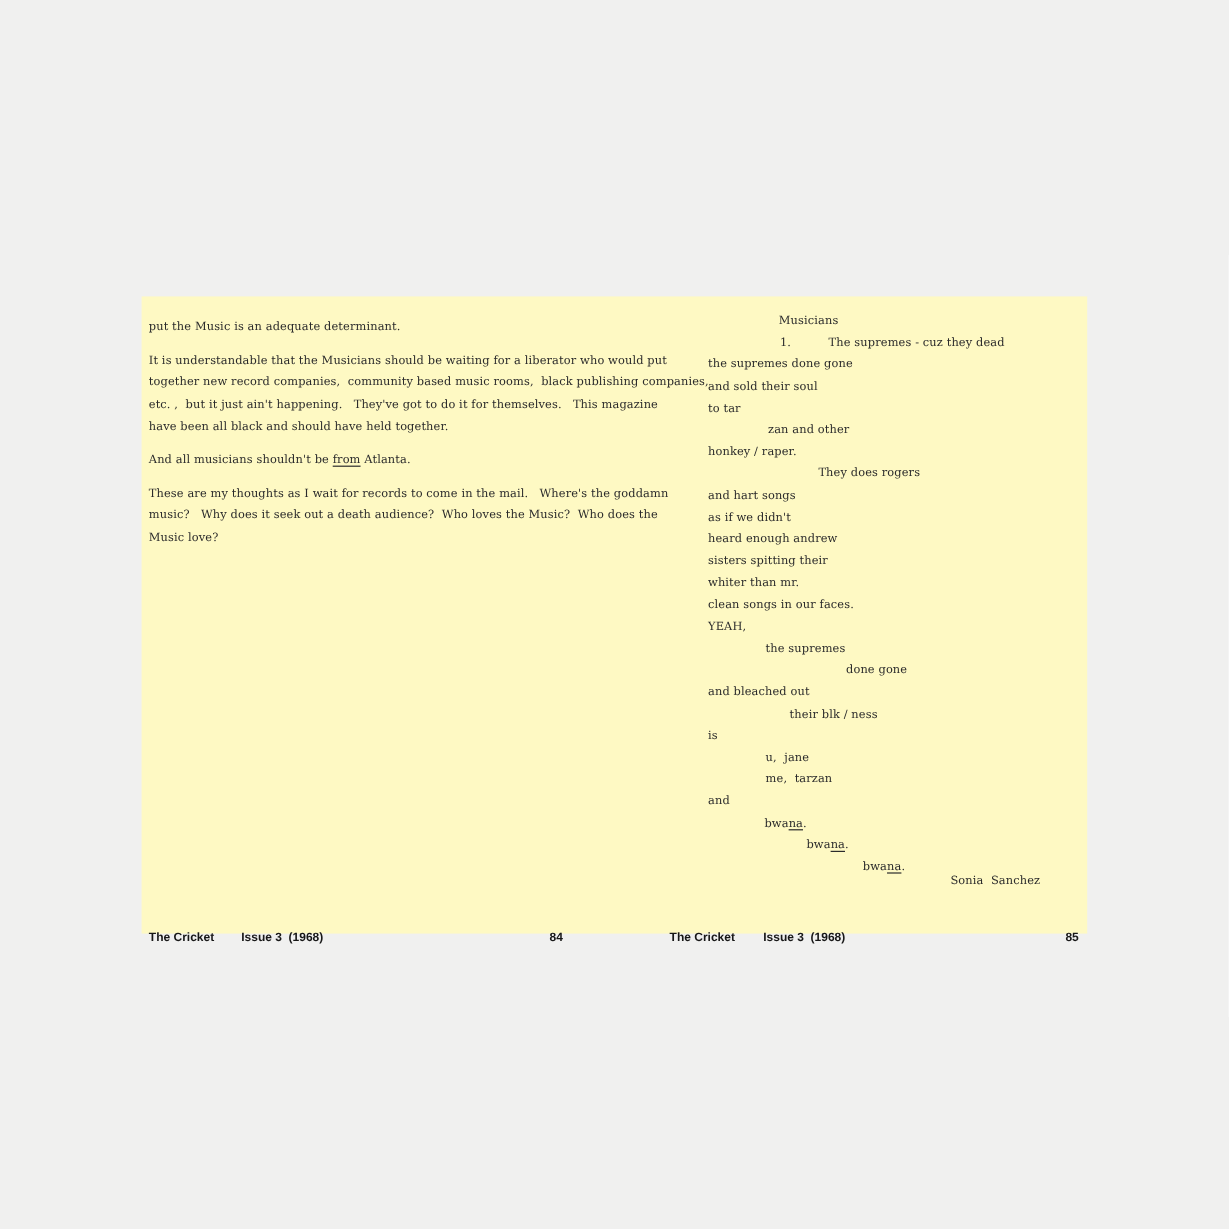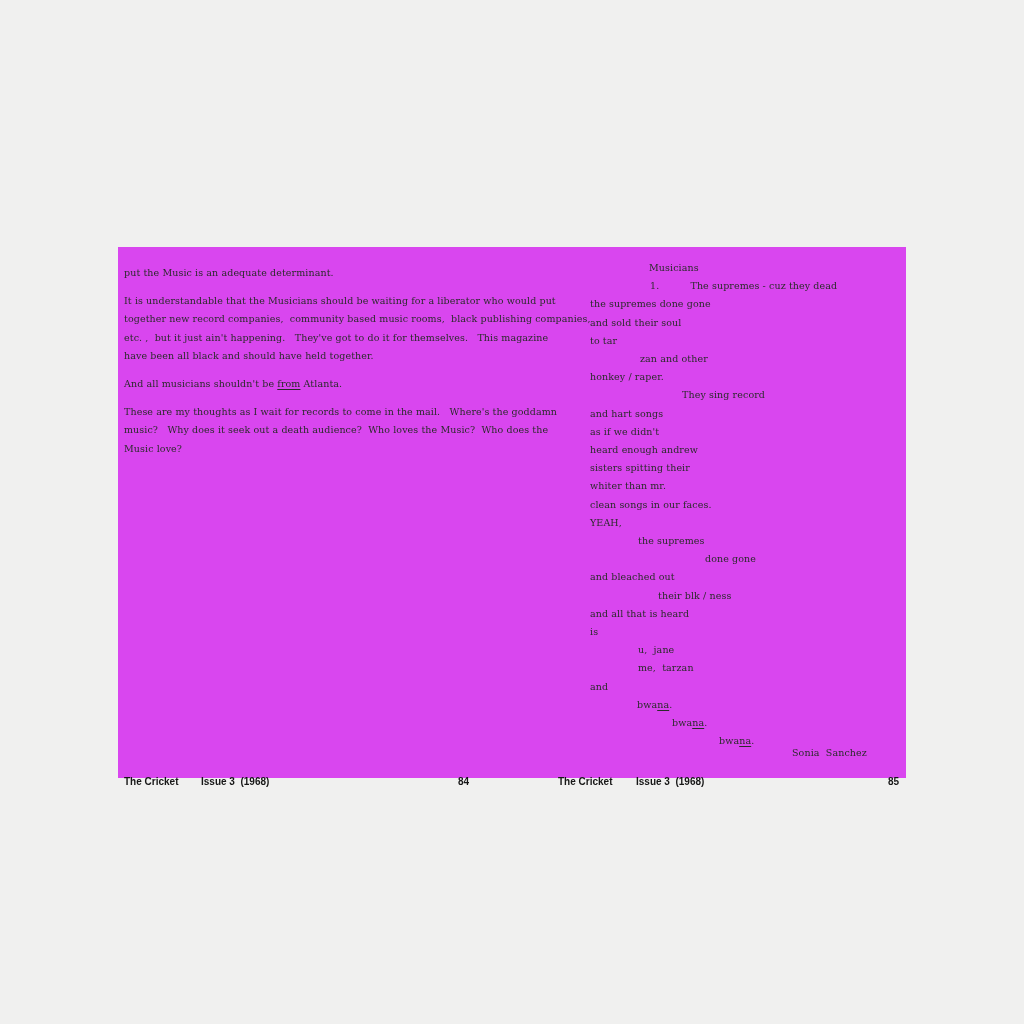--- a/index.html
+++ b/index.html
@@ -10,21 +10,21 @@
   }
   .canvas {
     position: relative;
     width: 1024px; height: 1024px;
     background: #f0f0ef;
   }
   .spread {
     position: absolute;
     left: 118px; top: 247px;
     width: 788px; height: 531px;
-    background: #d946ef;
+    background: #fef9c3;
   }
   .body-text {
     position: absolute;
     left: 6px; top: 17px;
     width: 460px;
     color: #2b2b2b;
     font-size: 9.5px;
     letter-spacing: 0.1px;
   }
   .paragraph { margin-bottom: 10px; }
@@ -87,33 +87,32 @@
       </div>
 
     <div class="poem" id="poem-lines">
         <div class="tline" style="padding-left: 59px;"><span>Musicians</span></div>
         <div class="tline" style="padding-left: 60px;"><span>1.          The supremes - cuz they dead</span></div>
         <div class="tline"><span>the supremes done gone</span></div>
         <div class="tline"><span>and sold their soul</span></div>
         <div class="tline"><span>to tar</span></div>
         <div class="tline" style="padding-left: 50px;"><span>zan and other</span></div>
         <div class="tline"><span>honkey / raper.</span></div>
-        <div class="tline" style="padding-left: 92px;"><span>They sing record</span></div>
+        <div class="tline" style="padding-left: 92px;"><span>They does rogers</span></div>
         <div class="tline"><span>and hart songs</span></div>
         <div class="tline"><span>as if we didn't</span></div>
         <div class="tline"><span>heard enough andrew</span></div>
         <div class="tline"><span>sisters spitting their</span></div>
         <div class="tline"><span>whiter than mr.</span></div>
         <div class="tline"><span>clean songs in our faces.</span></div>
         <div class="tline"><span>YEAH,</span></div>
         <div class="tline" style="padding-left: 48px;"><span>the supremes</span></div>
         <div class="tline" style="padding-left: 115px;"><span>done gone</span></div>
         <div class="tline"><span>and bleached out</span></div>
         <div class="tline" style="padding-left: 68px;"><span>their blk / ness</span></div>
-        <div class="tline"><span>and all that is heard</span></div>
         <div class="tline"><span>is</span></div>
         <div class="tline" style="padding-left: 48px;"><span>u,  jane</span></div>
         <div class="tline" style="padding-left: 48px;"><span>me,  tarzan</span></div>
         <div class="tline"><span>and</span></div>
         <div class="tline" style="padding-left: 47px;"><span>bwa</span><span class="u">na</span><span>.</span></div>
         <div class="tline" style="padding-left: 82px;"><span>bwa</span><span class="u">na</span><span>.</span></div>
         <div class="tline" style="padding-left: 129px;"><span>bwa</span><span class="u">na</span><span>.</span></div>
         <div class="tline author-line" style="padding-left: 202px;"><span>Sonia  Sanchez</span></div>
       </div>
 

